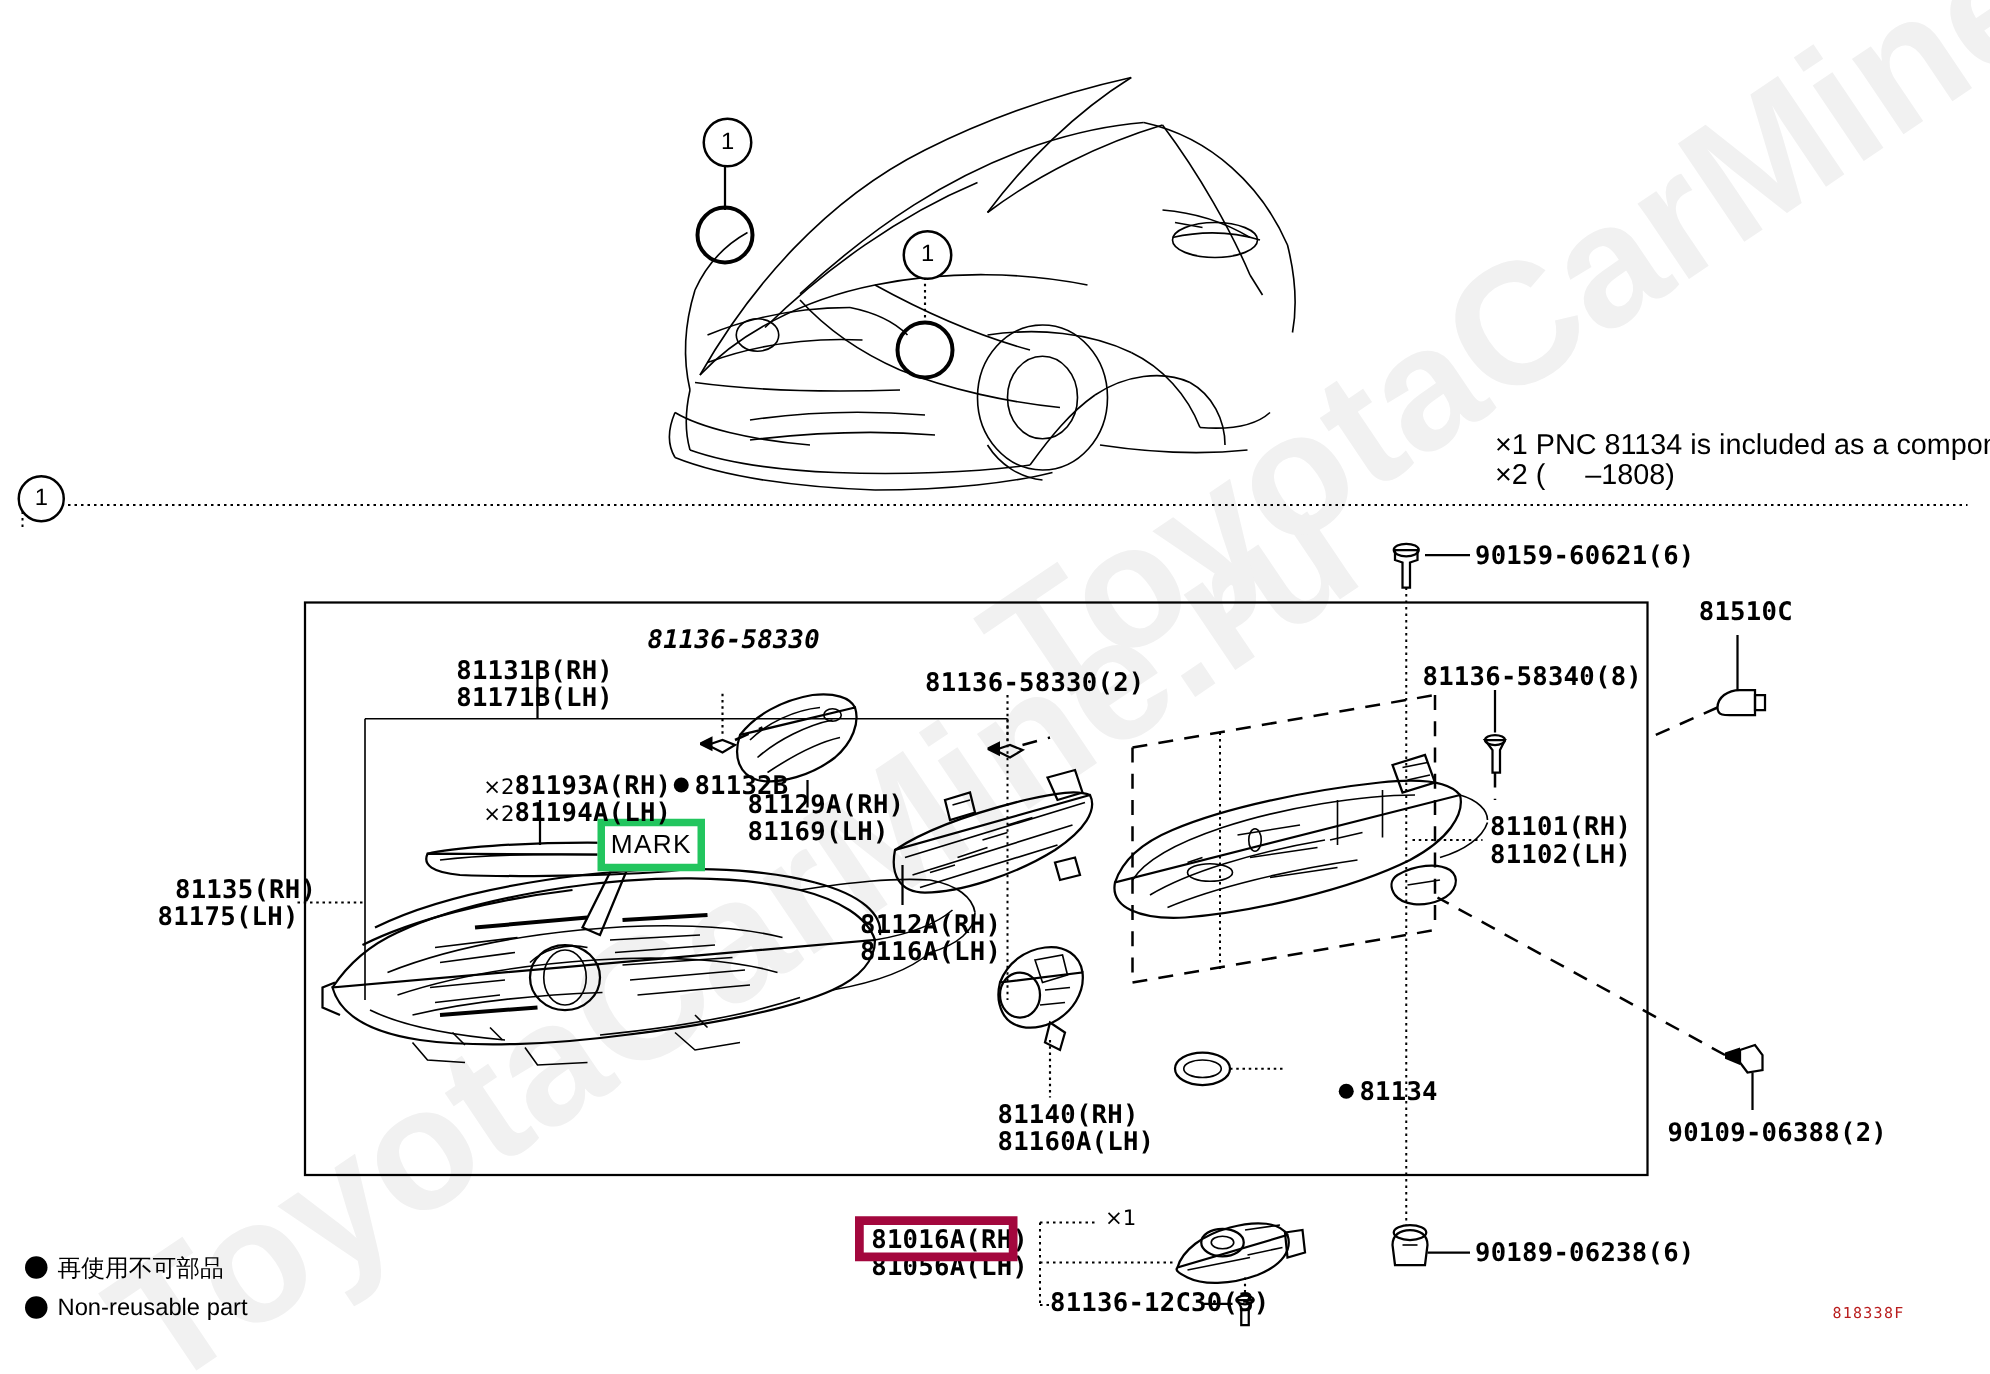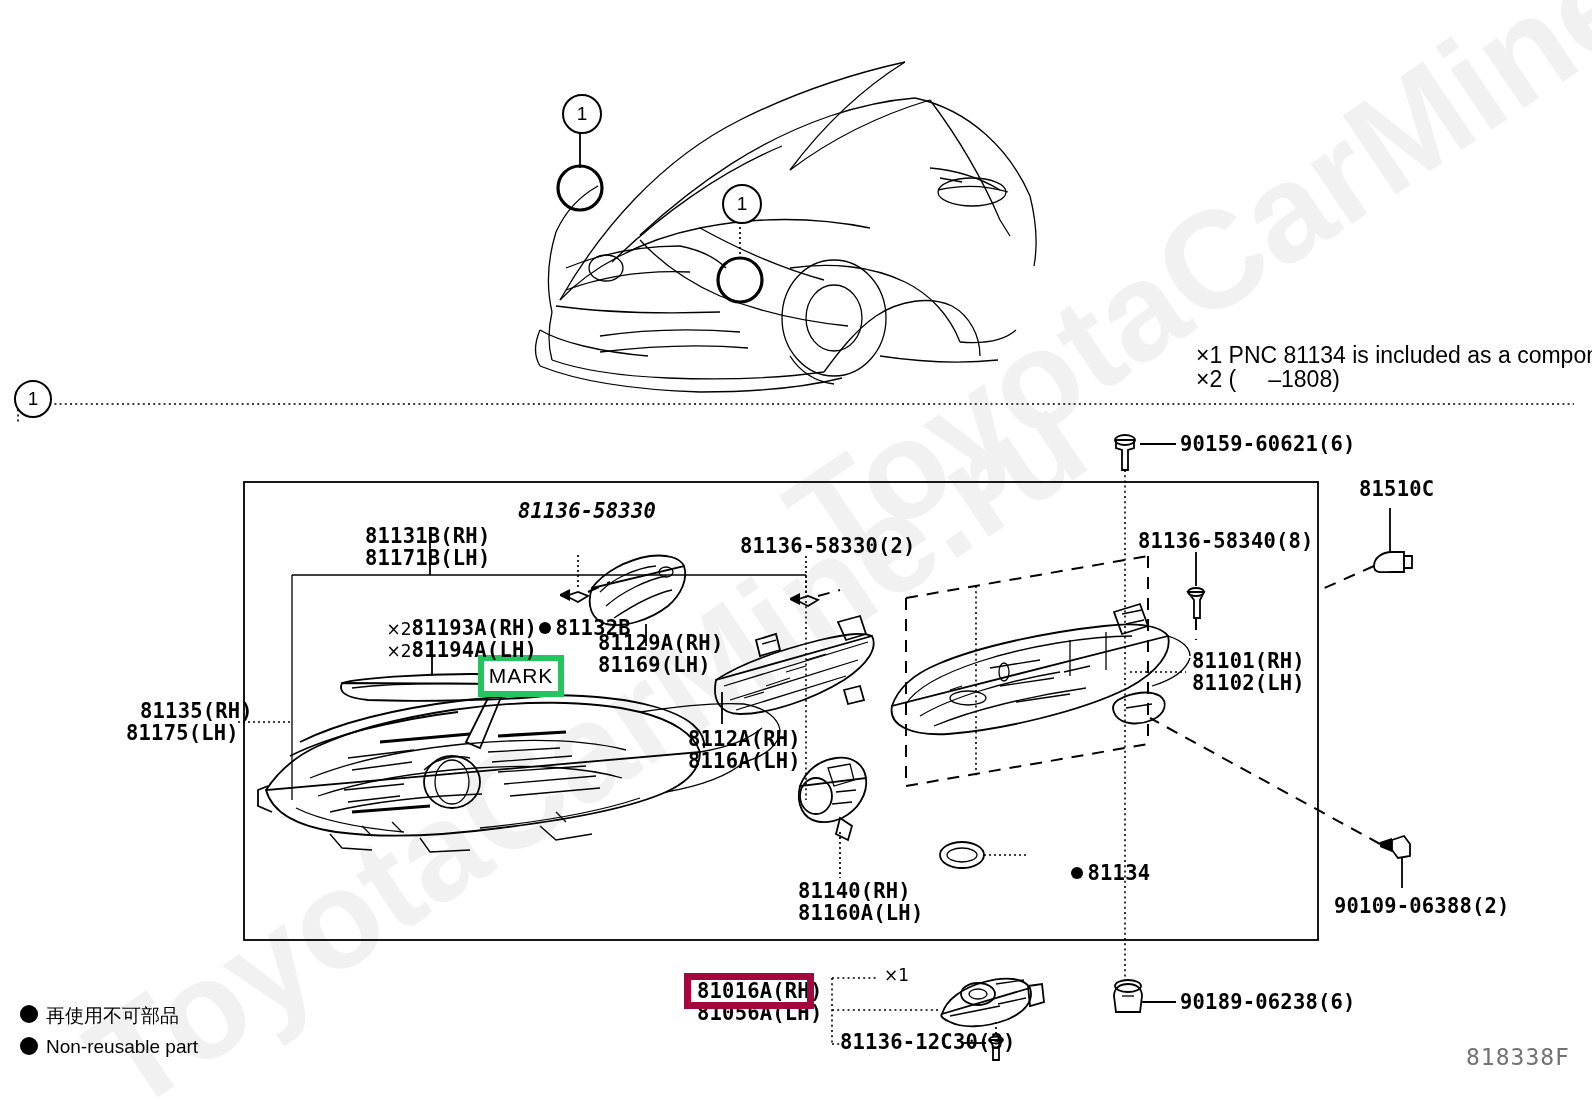--- a/index.html
+++ b/index.html
@@ -25,21 +25,21 @@
   .wm-b{left:760px;top:470px;font-size:138px;transform:rotate(-34deg);}
 
   
   .lyr{position:absolute;left:0;top:0;width:1592px;height:1099px;z-index:3;}
   .txt{position:absolute;z-index:6;white-space:pre;line-height:1.16;}
   .mono{font-family:"DejaVu Sans Mono","Liberation Mono",monospace;}
   .pn{font-size:20.5px;letter-spacing:.2px;font-weight:600;}
   .note{font-size:23px;font-family:"Liberation Sans",sans-serif;font-weight:400;}
   .lgd{font-size:19px;font-family:"Liberation Sans",sans-serif;}
   .lgd-jp{font-size:19px;font-family:"DejaVu Sans","Liberation Sans",sans-serif;}
-  .code{font-size:23px;letter-spacing:1px;color:#737373;}
+  .code{font-size:12px;letter-spacing:1px;color:#b91c1c;}
 
   .bullet{
     display:inline-block;width:12px;height:12px;border-radius:50%;
     background:#000;vertical-align:1px;margin-right:5px;
   }
   .kome{font-family:"DejaVu Sans",sans-serif;font-size:17px;}
 
   
   .hl{
     position:absolute;z-index:7;

